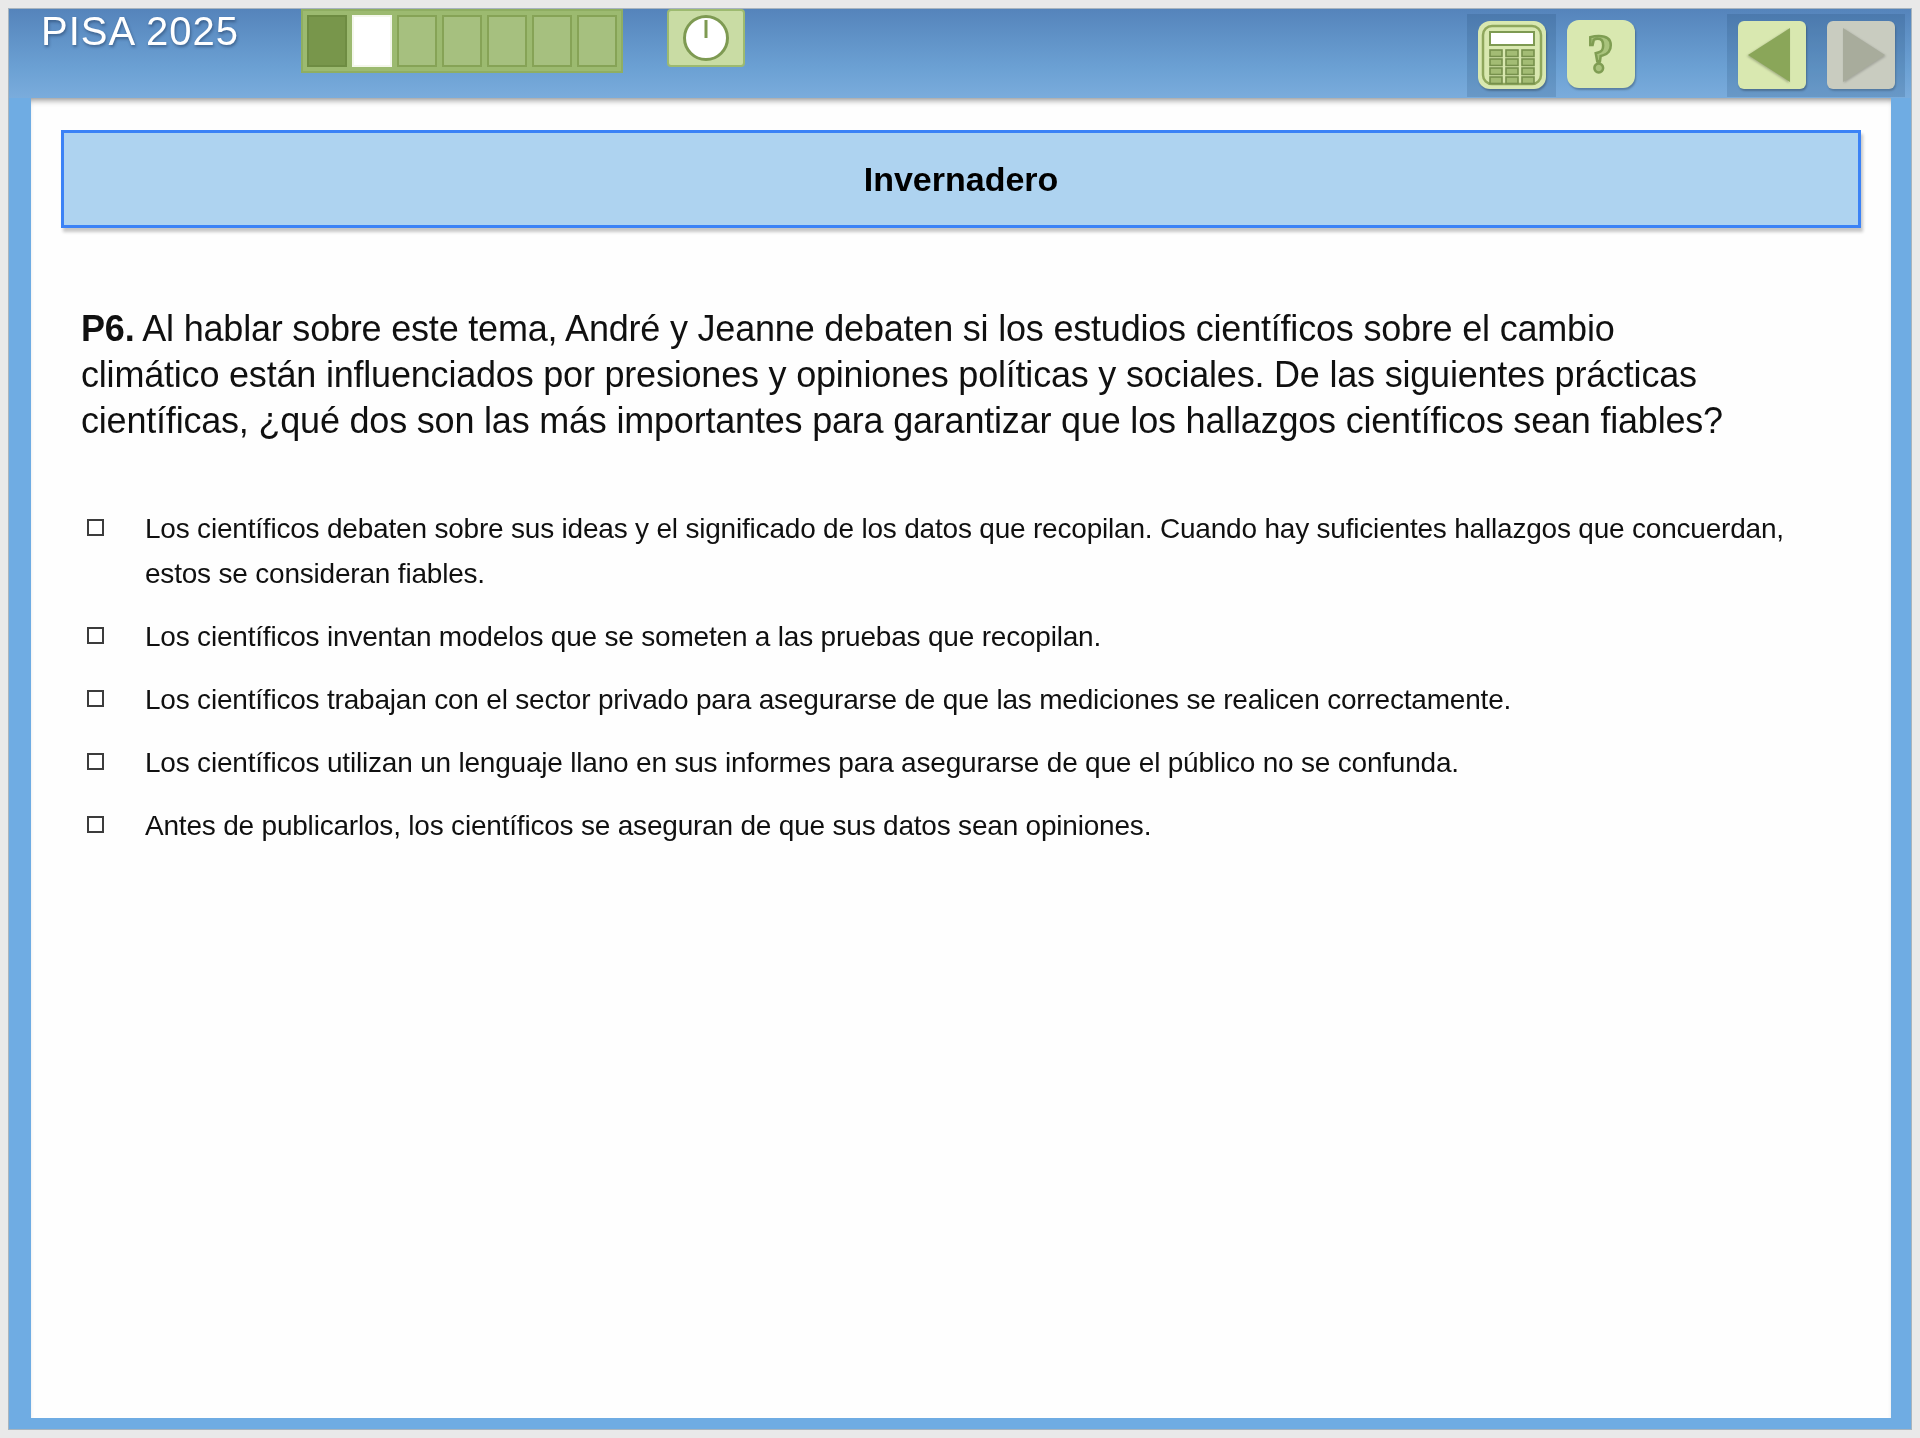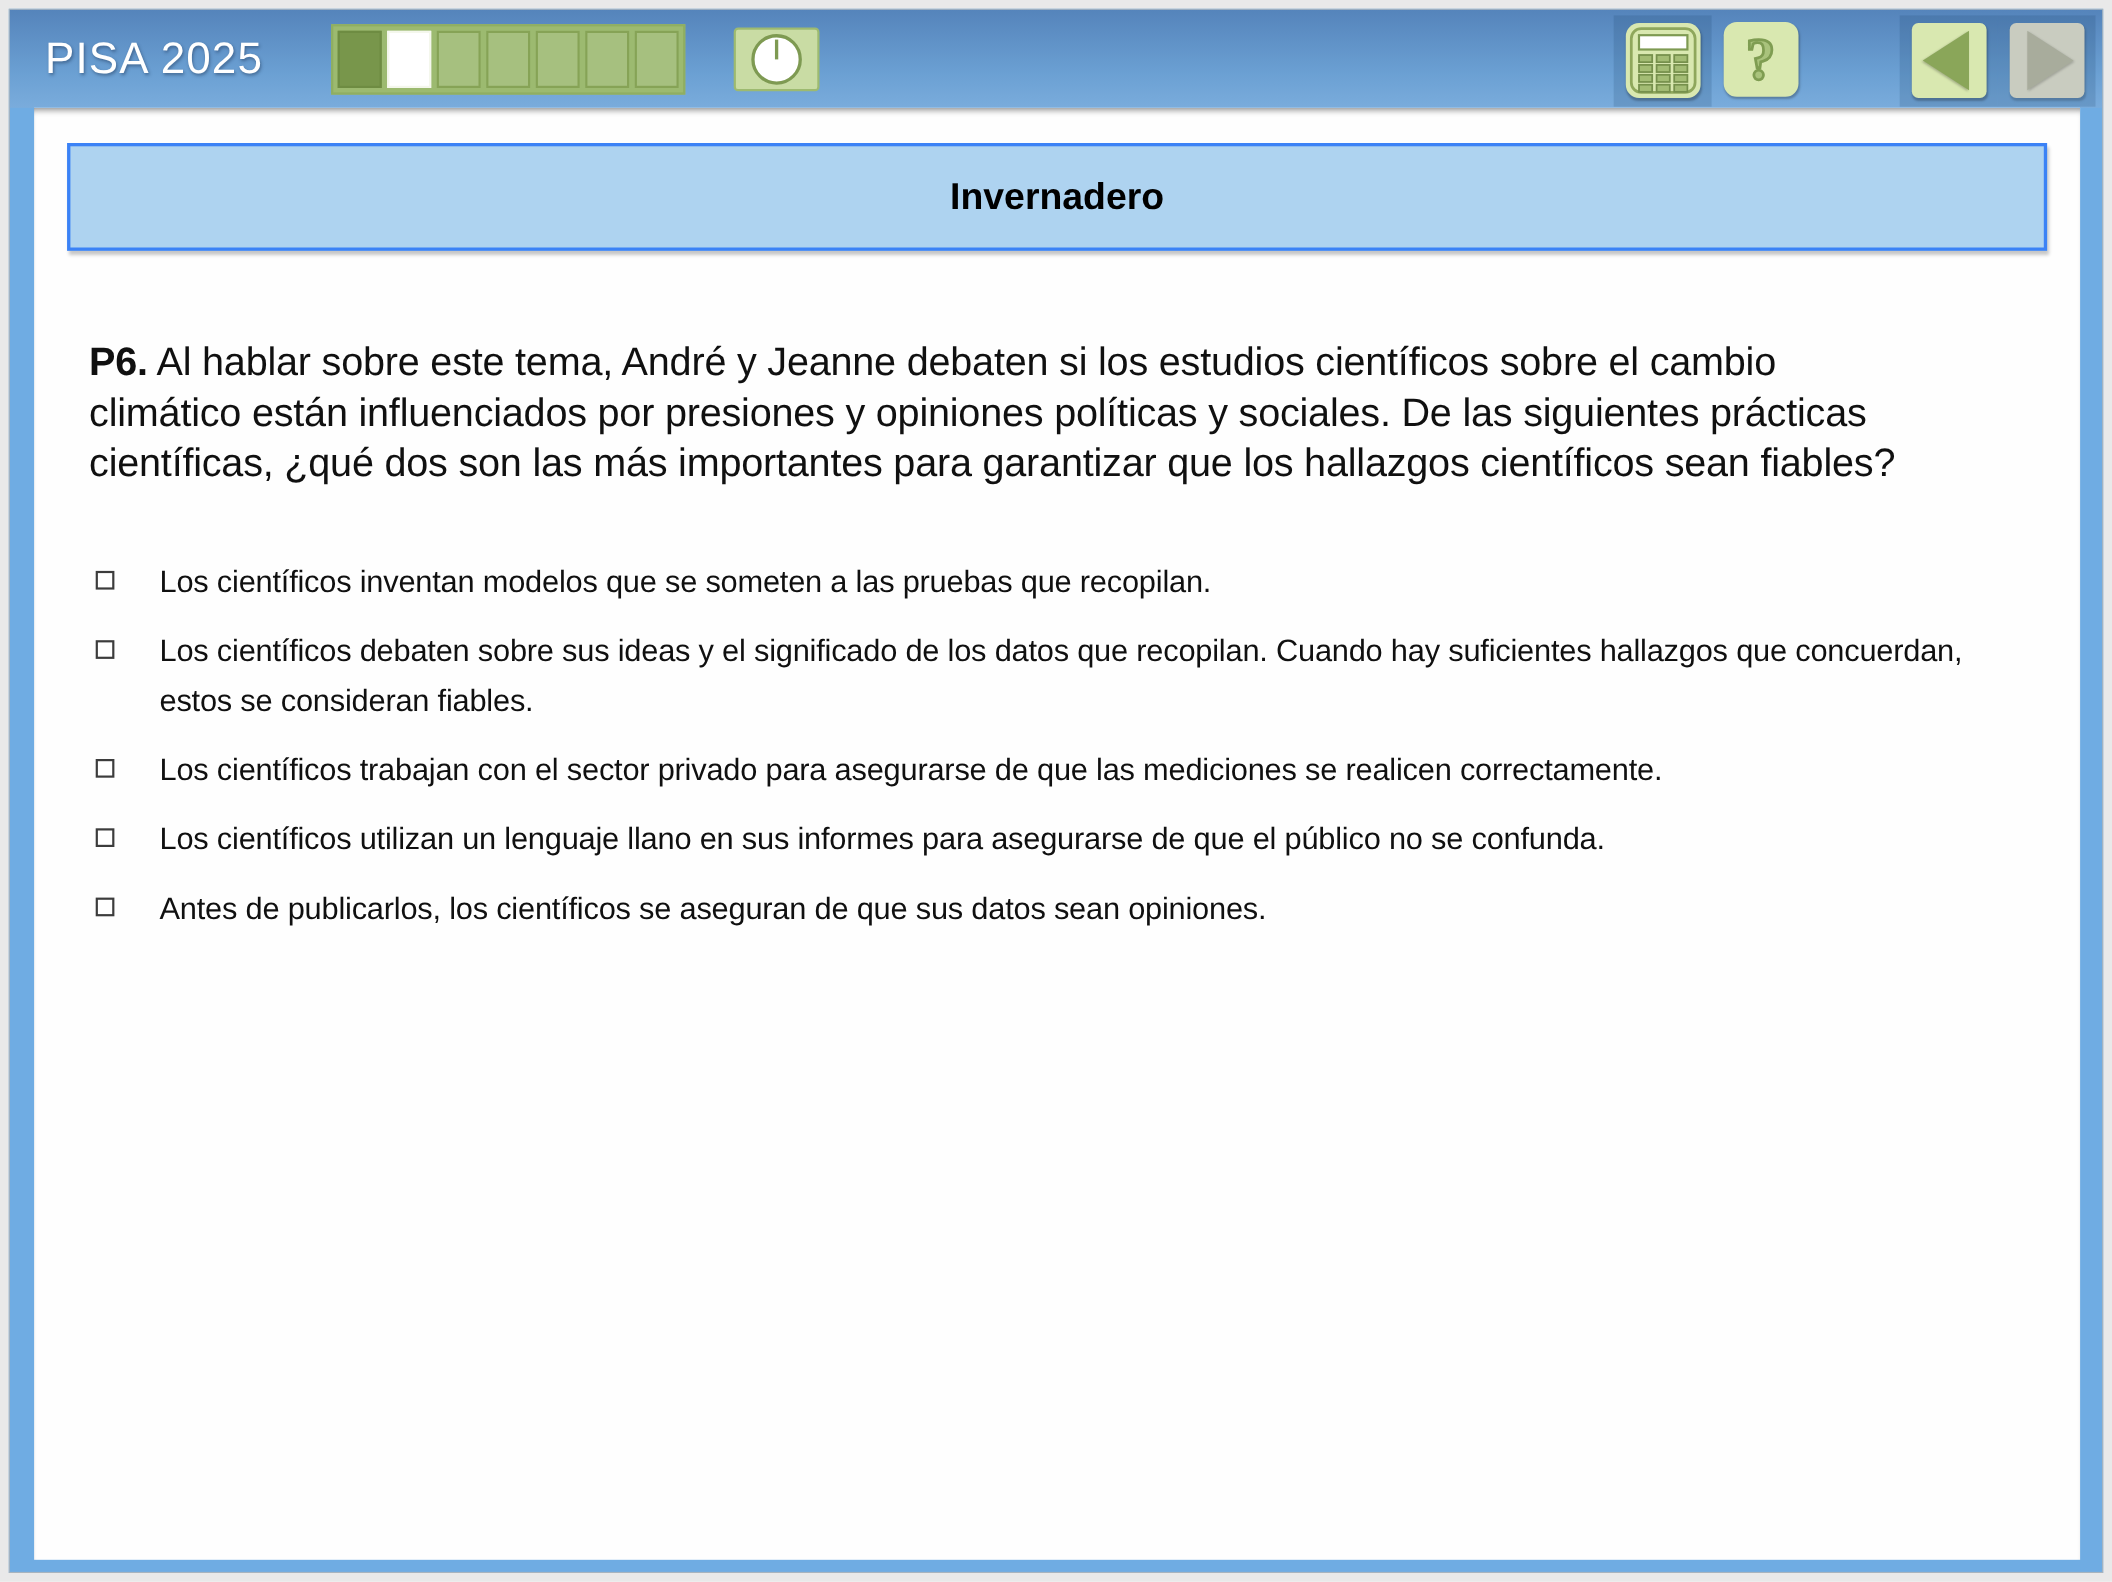--- a/index.html
+++ b/index.html
@@ -13,21 +13,21 @@
   .window {
     position:absolute; left:8px; top:8px;
     width:1904px; height:1422px;
     background:#6FACE3;
     border:1px solid #A8B4BE;
   }
   
   .header {
     height:89px;
     background:linear-gradient(180deg,#5584BB 0%,#6BA0D3 65%,#7AACDC 100%);
-    display:flex; align-items:center;
+    display:flex; align-items:flex-start;
     position:relative;
   }
   .app-title {
     margin-left:32px;
     color:#fff; font-size:40px; letter-spacing:1px;
     text-shadow:1px 2px 3px rgba(20,40,70,0.45);
     white-space:nowrap;
   }
   .progress {
     margin-left:62px;
@@ -203,30 +203,30 @@
   <div class="content">
     <div class="banner">
       <span class="banner-title">Invernadero</span>
     </div>
 
     <p class="question"><b>P6.</b> <span>Al hablar sobre este tema, André y Jeanne debaten si los estudios científicos sobre el cambio climático están influenciados por presiones y opiniones políticas y sociales. De las siguientes prácticas científicas, ¿qué dos son las más importantes para garantizar que los hallazgos científicos sean fiables?</span></p>
 
     <div class="options" id="options-list">
   <div class="option">
     <span class="checkbox" role="checkbox" aria-checked="false"></span>
+    <span class="option-label">Los científicos debaten sobre sus ideas y el significado de los datos que recopilan. Cuando hay suficientes hallazgos que concuerdan, estos se consideran fiables.</span>
+  </div>
+
+  <div class="option">
+    <span class="checkbox" role="checkbox" aria-checked="false"></span>
     <span class="option-label">Los científicos inventan modelos que se someten a las pruebas que recopilan.</span>
   </div>
 
   <div class="option">
     <span class="checkbox" role="checkbox" aria-checked="false"></span>
-    <span class="option-label">Los científicos debaten sobre sus ideas y el significado de los datos que recopilan. Cuando hay suficientes hallazgos que concuerdan, estos se consideran fiables.</span>
-  </div>
-
-  <div class="option">
-    <span class="checkbox" role="checkbox" aria-checked="false"></span>
     <span class="option-label">Los científicos trabajan con el sector privado para asegurarse de que las mediciones se realicen correctamente.</span>
   </div>
 
 
   <div class="option">
     <span class="checkbox" role="checkbox" aria-checked="false"></span>
     <span class="option-label">Los científicos utilizan un lenguaje llano en sus informes para asegurarse de que el público no se confunda.</span>
   </div>
 
   <div class="option">

